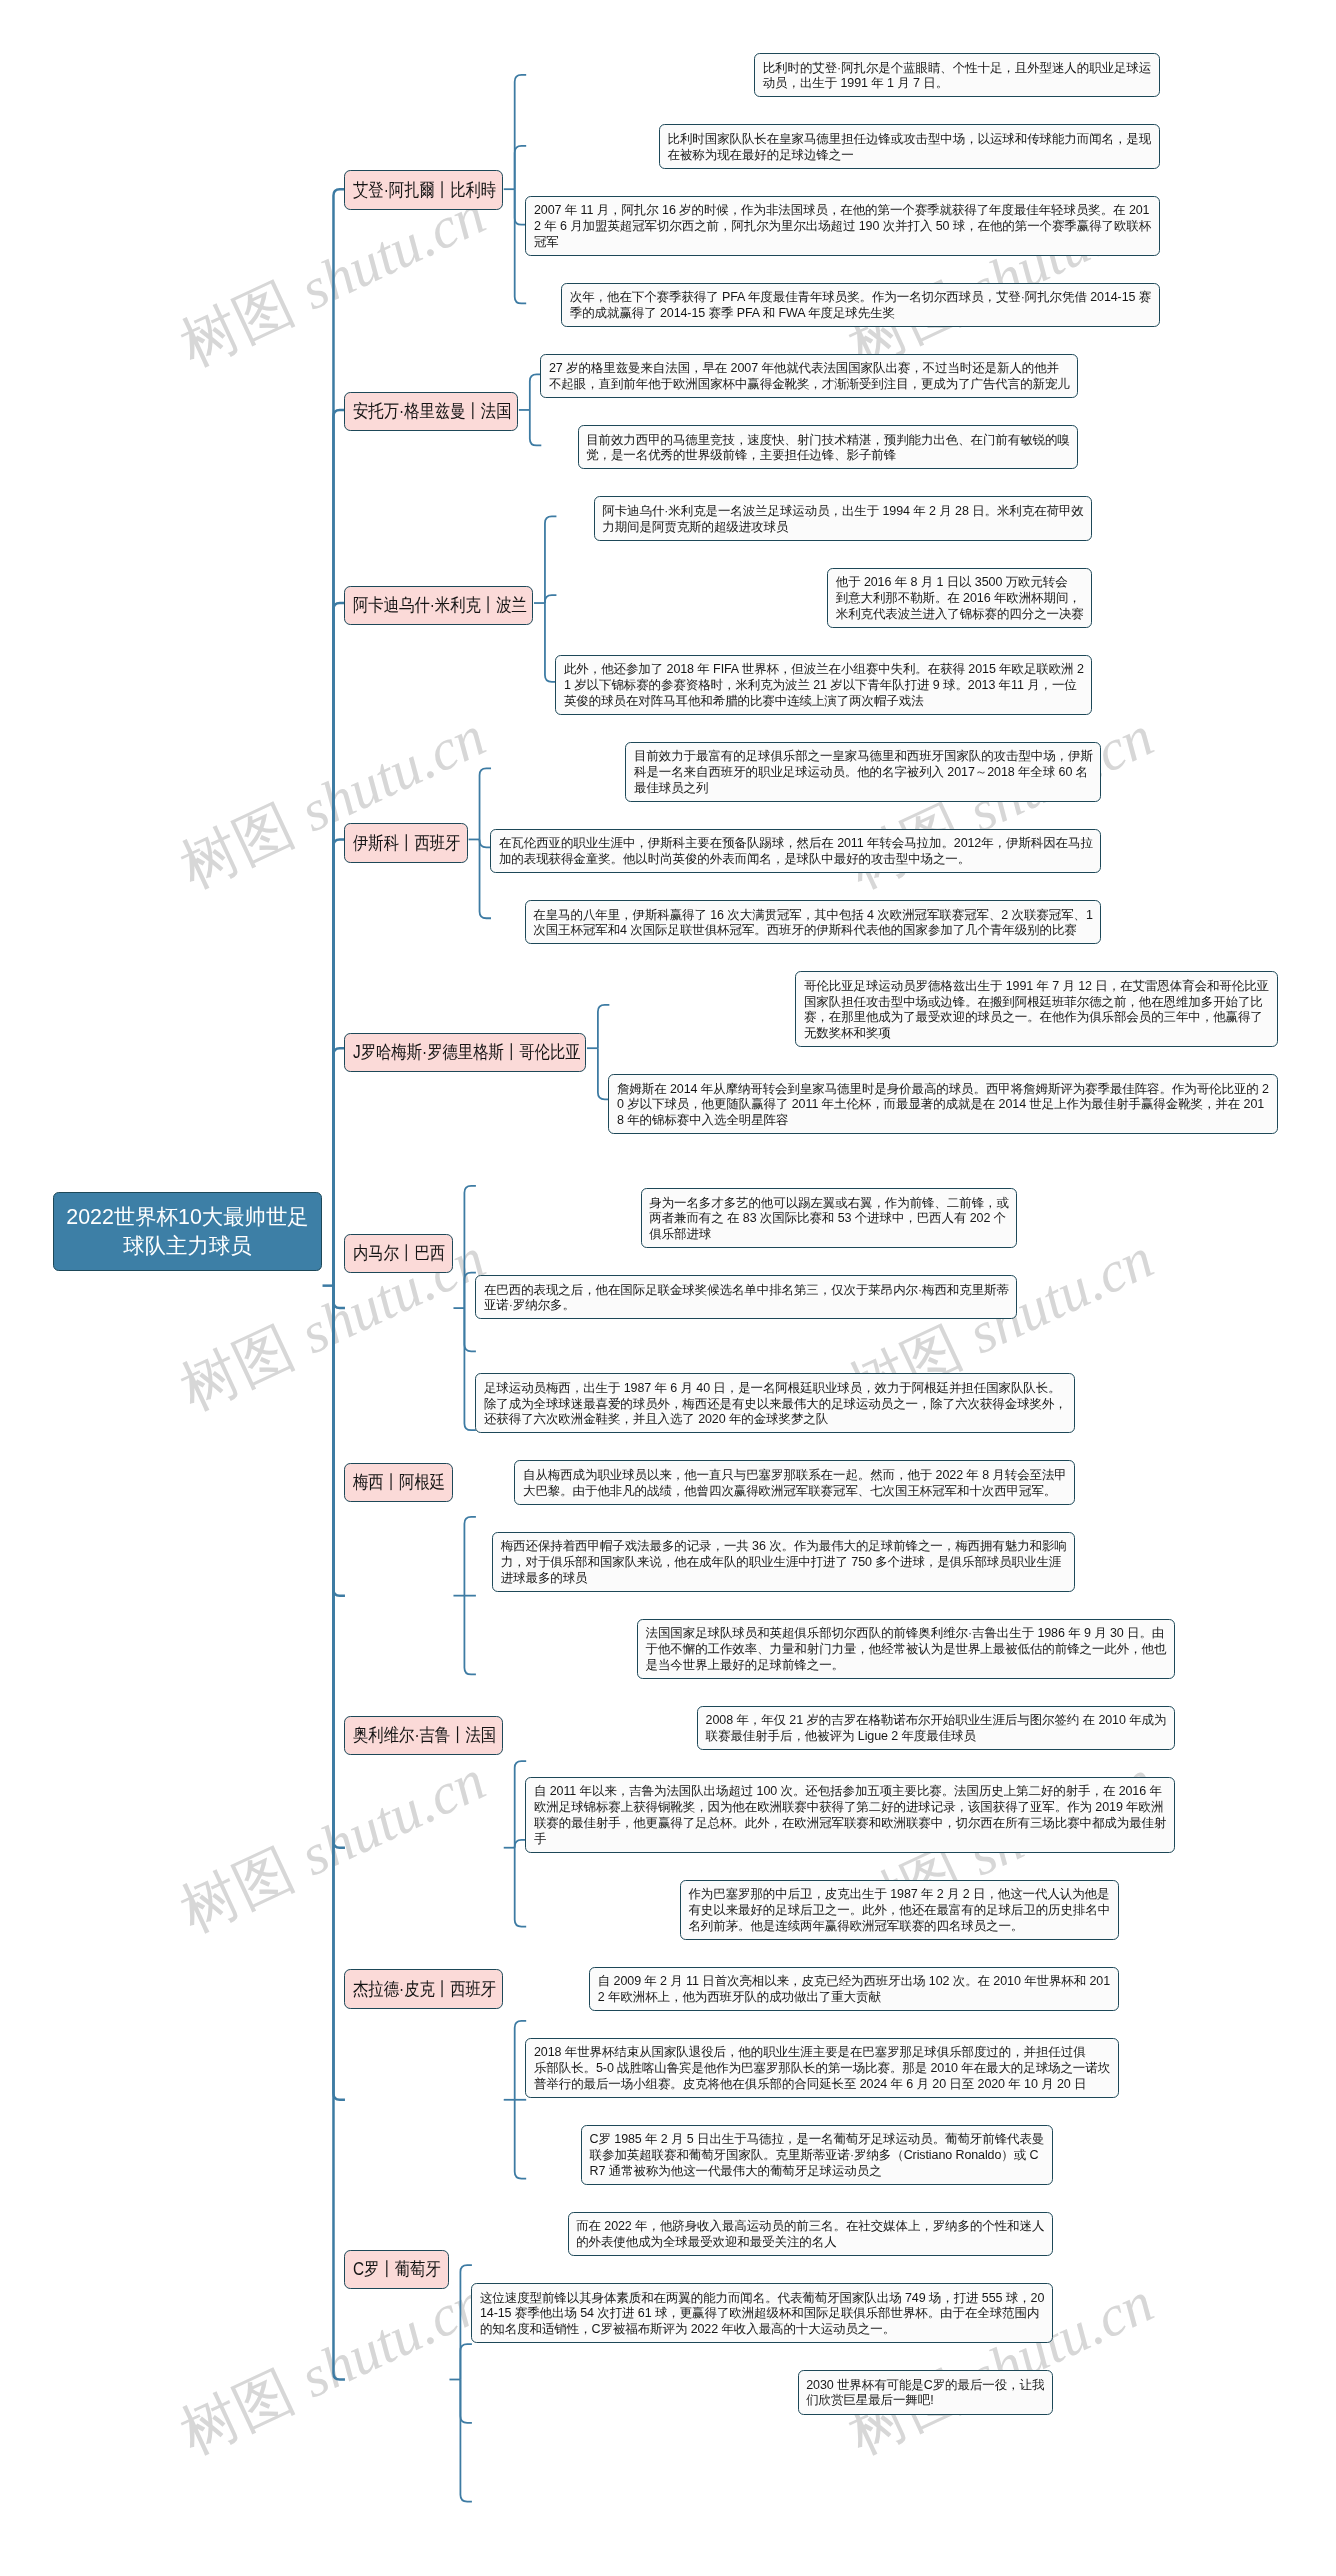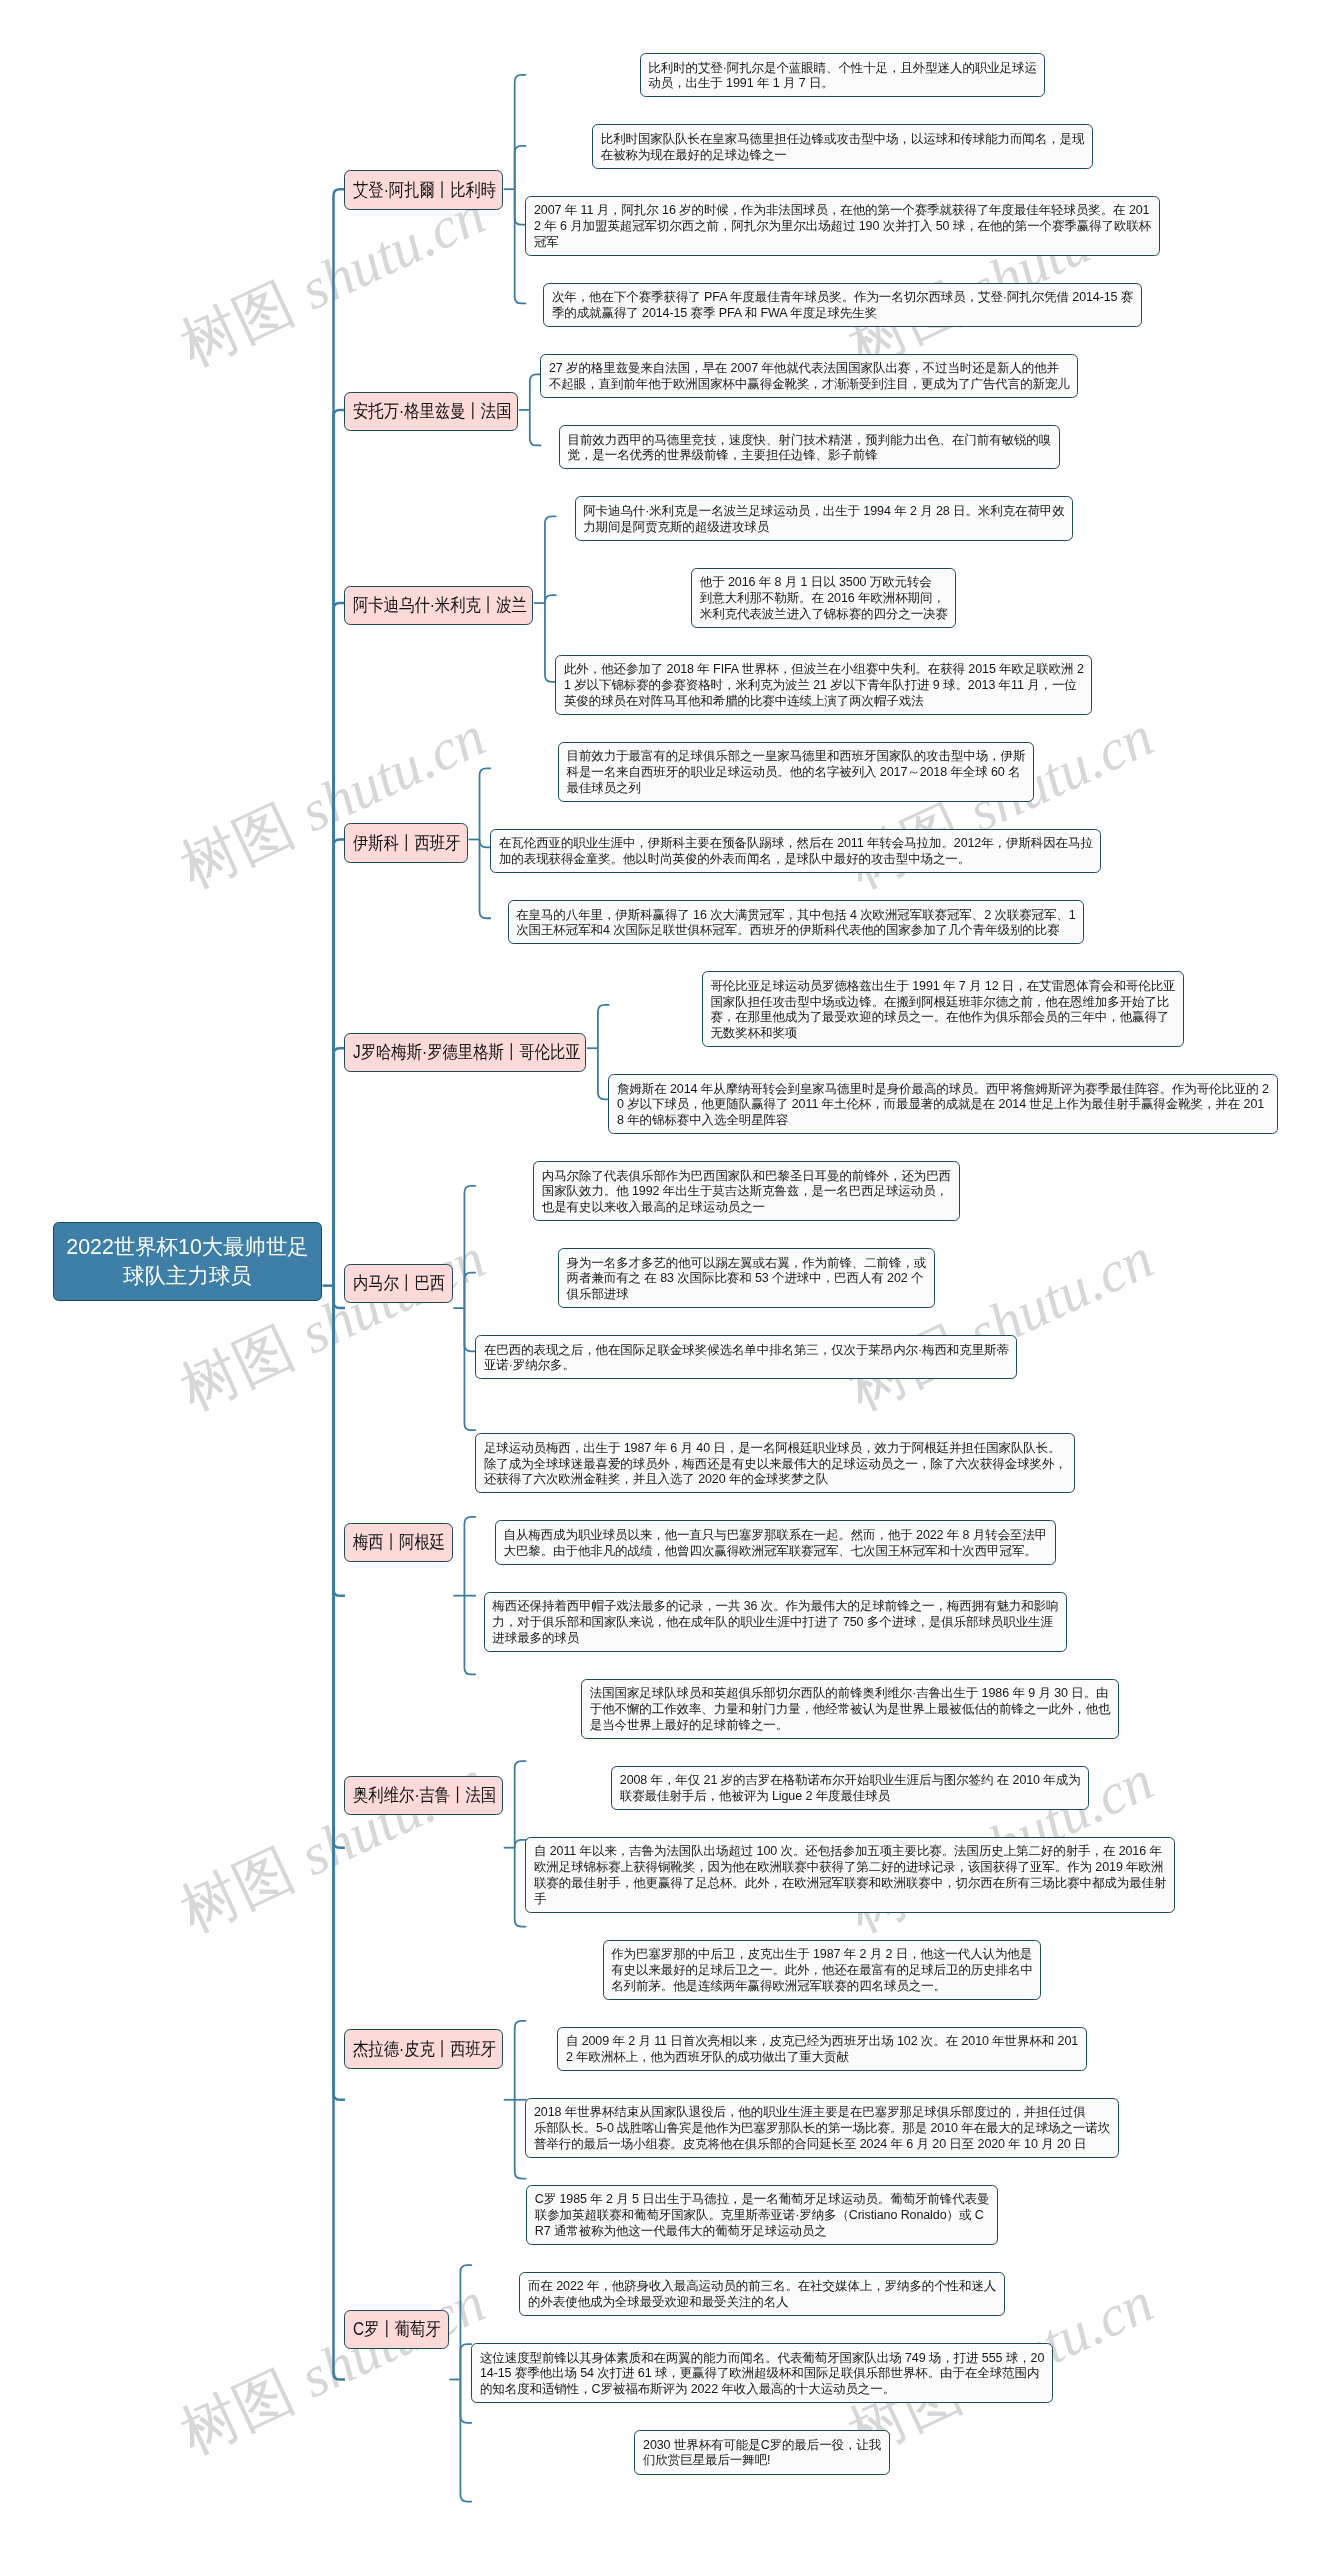--- a/index.html
+++ b/index.html
@@ -16,21 +16,21 @@
 #watermark-layer .wm{position:absolute;white-space:nowrap;color:#d7d7d7;
   font-size:58px;font-weight:400;line-height:1;
   transform:rotate(-25deg);transform-origin:0 0;}
 #watermark-layer .wm .wm-cn{font-family:"Liberation Sans",sans-serif;}
 #watermark-layer .wm .wm-en{font-family:"Liberation Serif",serif;font-style:italic;}
 #connector-layer{position:absolute;left:0;top:0;z-index:2;pointer-events:none;}
 #map{position:absolute;left:53px;top:53px;z-index:3;will-change:transform;}
 .tree{display:flex;align-items:center;}
 .branch-col{display:flex;flex-direction:column;align-items:flex-start;}
 .branch-row{display:flex;align-items:center;}
-.leaf-col{display:flex;flex-direction:column;align-items:center;}
+.leaf-col{display:flex;flex-direction:column;align-items:flex-end;}
 .node-root{
   background:#3d7fa6;color:#ffffff;border:1px solid #1d4858;border-radius:5.7px;
   font-size:21.4px;line-height:29px;text-align:center;
   padding:10.4px 0 8.4px;width:269px;
   flex:0 0 auto;position:relative;top:-2.6px;
 }
 .node-branch{
   background:#fbdad8;color:#141414;border:1.4px solid #1d4858;border-radius:6.3px;
   font-size:0;line-height:0;white-space:nowrap;
   padding:10.4px 7.8px 10px;flex:0 0 auto;
@@ -199,23 +199,20 @@
           <div class="node-leaf"><span>詹姆斯在 2014 年从摩纳哥转会到皇家马德里时是身价最高的球员。西甲将詹姆斯评为赛季最佳阵容。作为哥伦比亚的 2
 0 岁以下球员，他更随队赢得了 2011 年土伦杯，而最显著的成就是在 2014 世足上作为最佳射手赢得金靴奖，并在 201
 8 年的锦标赛中入选全明星阵容</span></div>
         </div>
       </div>
       <div class="gap-v" style="height:27px"></div>
       <div class="branch-row">
         <div class="node-branch"><span style="width: 91px;">内马尔丨巴西</span></div>
         <div class="gap-h" style="width:22.4px"></div>
         <div class="leaf-col">
-          <div class="node-leaf"><span>内马尔除了代表俱乐部作为巴西国家队和巴黎圣日耳曼的前锋外，还为巴西
-国家队效力。他 1992 年出生于莫吉达斯克鲁兹，是一名巴西足球运动员，
-也是有史以来收入最高的足球运动员之一</span></div>
           <div class="gap-v" style="height:27px"></div>
           <div class="node-leaf"><span>身为一名多才多艺的他可以踢左翼或右翼，作为前锋、二前锋，或
 两者兼而有之 在 83 次国际比赛和 53 个进球中，巴西人有 202 个
 俱乐部进球</span></div>
           <div class="gap-v" style="height:27px"></div>
           <div class="node-leaf"><span>在巴西的表现之后，他在国际足联金球奖候选名单中排名第三，仅次于莱昂内尔·梅西和克里斯蒂
 亚诺·罗纳尔多。</span></div>
           <div class="gap-v" style="height:27px"></div>
         </div>
       </div>

